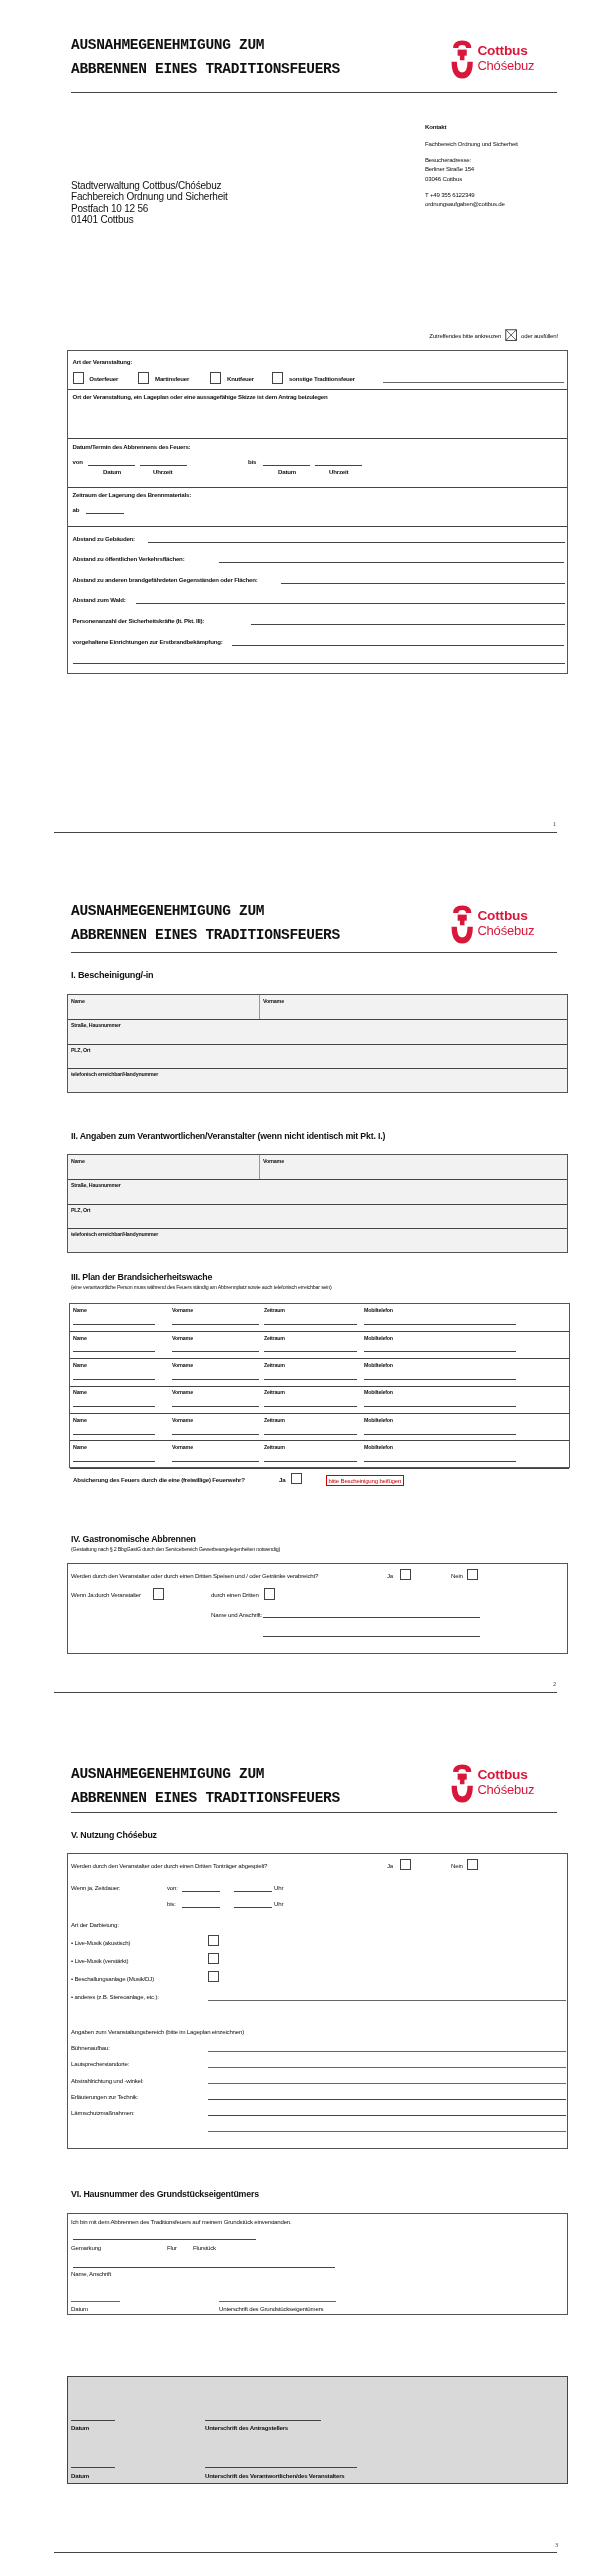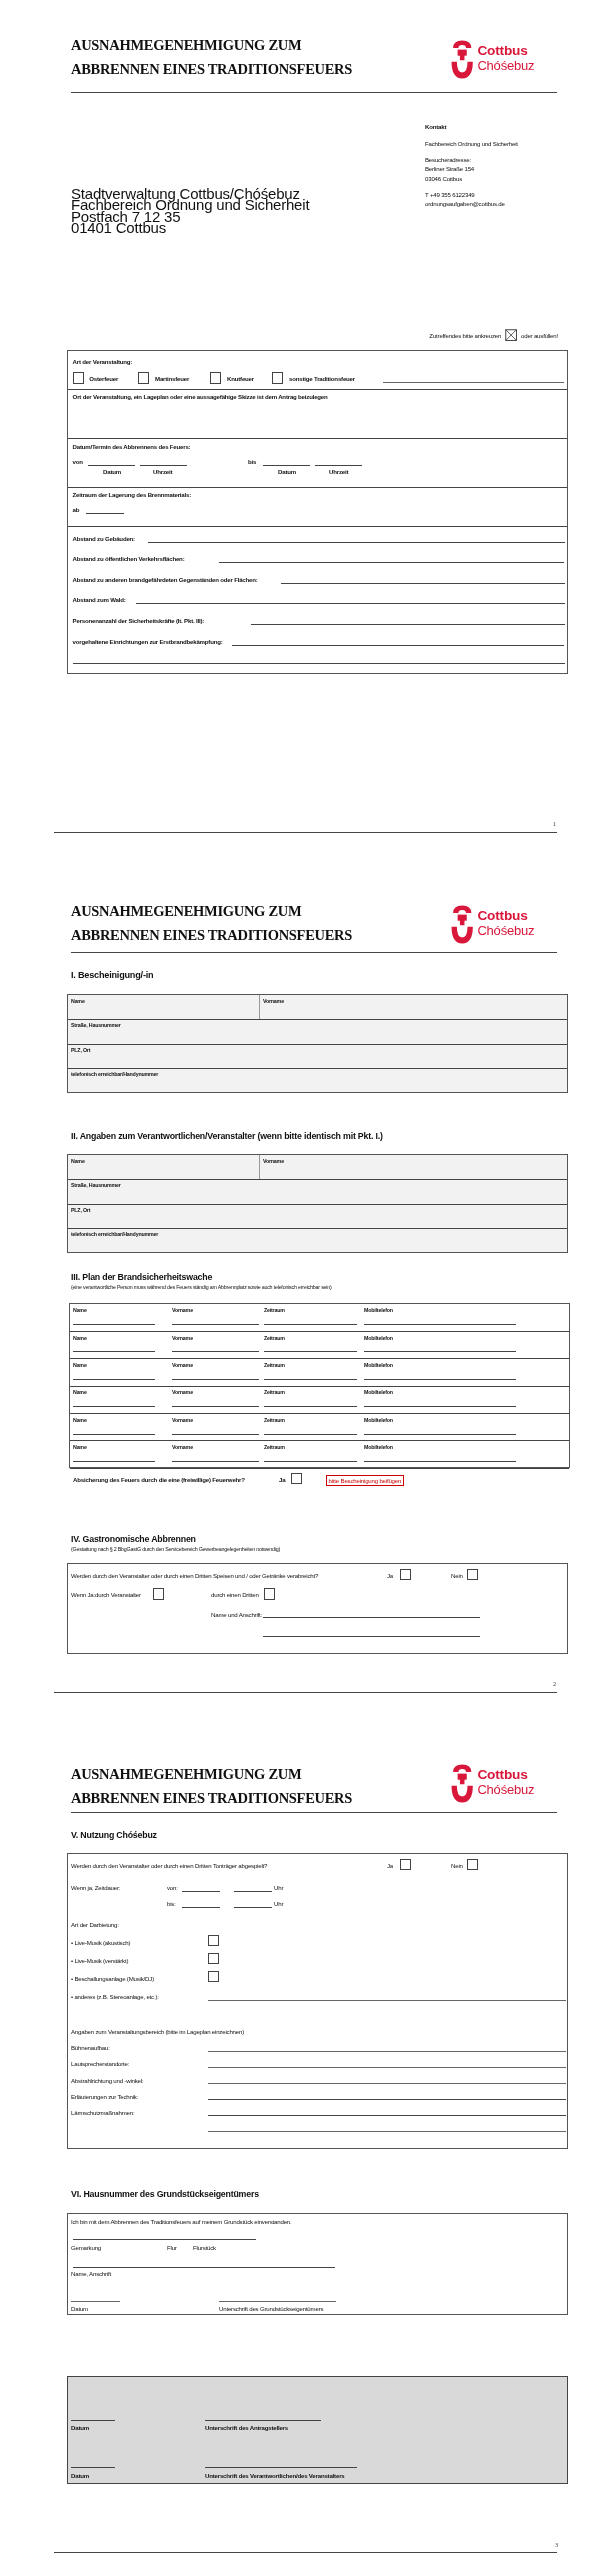--- a/index.html
+++ b/index.html
@@ -1,18 +1,18 @@
 <!DOCTYPE html>
 <html style="font-size:12.2px"><head>
 <meta charset="utf-8">
 <style>
 *{box-sizing:border-box;margin:0;padding:0}
 body{width:605px;height:2576px;background:#fff;font-family:"Liberation Sans",sans-serif;color:#111;position:relative;overflow:hidden}
 .abs{position:absolute}
-.title{font-family:Liberation Serif, serif;font-weight:bold;font-size:14.5px;line-height:23.6px;letter-spacing:-0.3px;color:#111}
+.title{font-family:Liberation Mono, monospace;font-weight:bold;font-size:14.5px;line-height:23.6px;letter-spacing:-0.3px;color:#111}
 .hr{position:absolute;left:71px;width:486px;height:0.8px;background:#444}
 .logo{position:absolute;width:76px;height:43px}
 .logo-t1{position:absolute;left:27.4px;top:6.1px;font-weight:bold;font-size:13.7px;color:#d8173a;letter-spacing:-0.2px}
 .logo-t2{position:absolute;left:27.4px;top:21.3px;font-size:13px;color:#d8173a;letter-spacing:-0.2px}
 .s8{font-size:6.1px;letter-spacing:-0.2px}
 .s7{font-size:5.3px;letter-spacing:-0.2px}
 .b{font-weight:bold}
 .box{position:absolute;border:0.8px solid #555}
 .cb{position:absolute;width:11.4px;height:11.4px;border:1.1px solid #444;background:#fff}
 .line{position:absolute;height:0.8px;background:#444}
@@ -44,24 +44,24 @@
 <div class="abs" style="left:425px;top:122px;line-height:9.1px">
   <div class="s8 b">Kontakt</div>
   <div class="s8" style="margin-top:7.6px">Fachbereich Ordnung und Sicherheit</div>
   <div class="s8" style="margin-top:7.6px">Besucheradresse:</div>
   <div class="s8">Berliner Straße 154</div>
   <div class="s8">03046 Cottbus</div>
   <div class="s8" style="margin-top:7.6px">T    +49 355 6122349</div>
   <div class="s8">ordnungsaufgaben@cottbus.de</div>
 </div>
 
-<div class="abs" style="left:71px;top:188px;font-size:15px;line-height:11.4px;letter-spacing:-0.2px">
+<div class="abs" style="left:71px;top:180px;font-size:10px;line-height:11.4px;letter-spacing:-0.2px">
   <div>Stadtverwaltung Cottbus/Chóśebuz</div>
   <div>Fachbereich Ordnung und Sicherheit</div>
-  <div>Postfach 7 12 35</div>
+  <div>Postfach 10 12 56</div>
   <div>01401 Cottbus</div>
 </div>
 
 <div class="abs s8" style="left:351px;top:329px;width:207px;display:flex;justify-content:flex-end;align-items:center;gap:3.8px">
   <span>Zutreffendes bitte ankreuzen</span>
   <svg width="12.2" height="12.2" viewBox="0 0 16 16">
       <rect x="1" y="1" width="14" height="14" fill="none" stroke="#333" stroke-width="1.2"></rect>
       <path d="M1 1 L15 15 M15 1 L1 15" stroke="#333" stroke-width="1"></path>
     </svg>
   <span>oder ausfüllen!</span>
@@ -144,21 +144,21 @@
   <div class="abs s7 b" style="left:3px;top:27.4px">Straße, Hausnummer</div>
   <div class="abs" style="left:1.5px;top:35px;width:496px;height:12.2px"></div>
   <div class="line" style="left:0;top:49px;width:499px"></div>
   <div class="abs s7 b" style="left:3px;top:52px">PLZ, Ort</div>
   <div class="abs" style="left:1.5px;top:59px;width:496px;height:12.2px"></div>
   <div class="line" style="left:0;top:73px;width:499px"></div>
   <div class="abs s7 b" style="left:3px;top:76px">telefonisch erreichbar/Handynummer</div>
   <div class="abs" style="left:1.5px;top:84px;width:496px;height:12.2px"></div>
 </div>
 
-<div class="abs sec" style="left:71px;top:1131px;font-size:8.8px">II. Angaben zum Verantwortlichen/Veranstalter (wenn bitte identisch mit Pkt. I.)</div>
+<div class="abs sec" style="left:71px;top:1131px;font-size:8.8px">II. Angaben zum Verantwortlichen/Veranstalter (wenn nicht identisch mit Pkt. I.)</div>
 <div class="box gray" style="left:67px;top:1154px;width:501px;height:99px">
   <div class="abs s7 b" style="left:3px;top:3px">Name</div>
   <div class="abs" style="left:1.5px;top:10.7px;width:187px;height:12.2px"></div>
   <div class="abs" style="left:191px;top:0;width:0.8px;height:24.4px;background:#999"></div>
   <div class="abs s7 b" style="left:195px;top:3px">Vorname</div>
   <div class="abs" style="left:194px;top:10.7px;width:303px;height:12.2px"></div>
   <div class="line" style="left:0;top:24.4px;width:499px"></div>
   <div class="abs s7 b" style="left:3px;top:27.4px">Straße, Hausnummer</div>
   <div class="abs" style="left:1.5px;top:35px;width:496px;height:12.2px"></div>
   <div class="line" style="left:0;top:49px;width:499px"></div>

